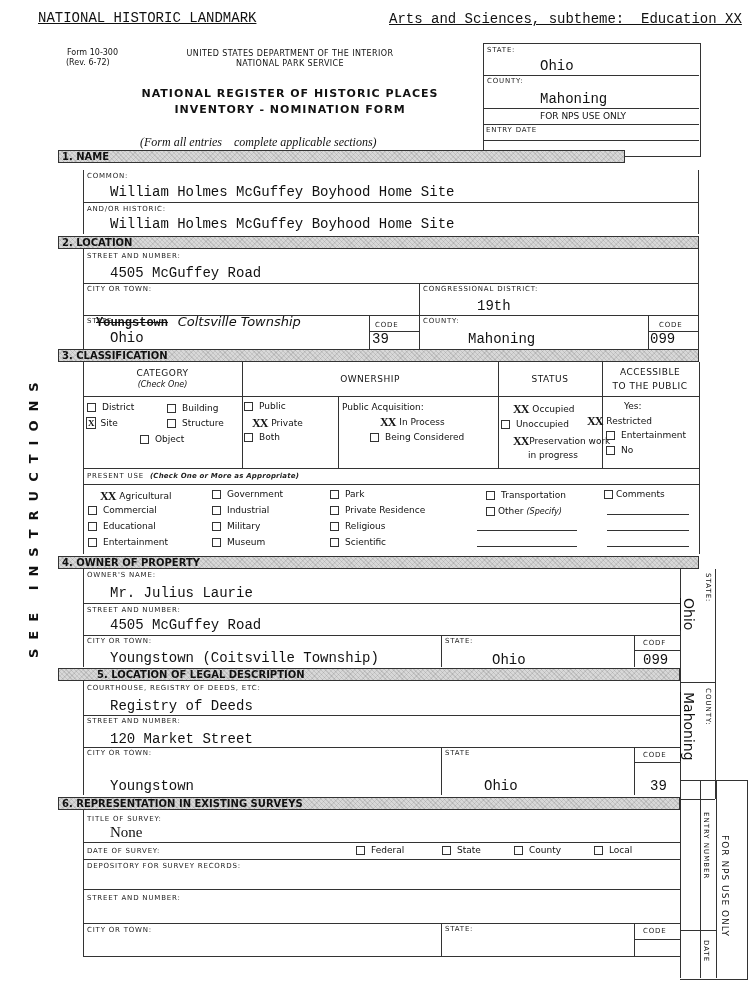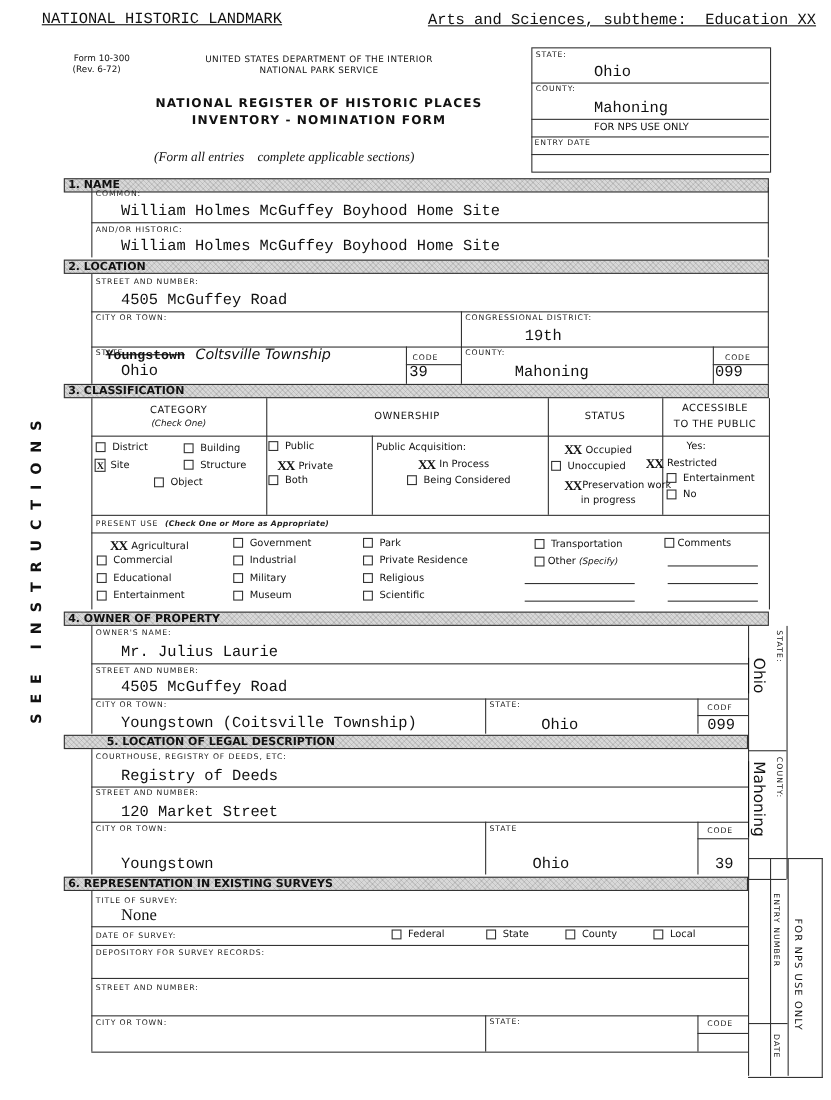--- a/index.html
+++ b/index.html
@@ -43,21 +43,21 @@
 <div class="hline" style="left:483px;top:140px;width:216px;"></div>
 <div class="abs lbl" style="left:487px;top:46px;">STATE:</div>
 <div class="abs typed" style="left:540px;top:58px;">Ohio</div>
 <div class="abs lbl" style="left:487px;top:77px;">COUNTY:</div>
 <div class="abs typed" style="left:540px;top:91px;">Mahoning</div>
 <div class="abs form" style="left:540px;top:111px;font-size:9px;">FOR NPS USE ONLY</div>
 <div class="abs lbl" style="left:486px;top:126px;">ENTRY DATE</div>
 
 <div class="vert" style="left:26px;top:368px;height:290px;font-size:13px;font-weight:bold;letter-spacing:9px;transform:rotate(180deg);">SEE INSTRUCTIONS</div>
 
-<div class="bar" style="left:58px;top:162px;width:641px;">1. NAME</div>
+<div class="bar" style="left:58px;top:150px;width:567px;">1. NAME</div>
 <div class="vline" style="left:83px;top:170px;height:64px;"></div>
 <div class="vline" style="left:698px;top:170px;height:64px;"></div>
 <div class="abs lbl" style="left:87px;top:172px;">COMMON:</div>
 <div class="abs typed" style="left:110px;top:184px;">William Holmes McGuffey Boyhood Home Site</div>
 <div class="hline" style="left:83px;top:202px;width:616px;"></div>
 <div class="abs lbl" style="left:87px;top:205px;">AND/OR HISTORIC:</div>
 <div class="abs typed" style="left:110px;top:216px;">William Holmes McGuffey Boyhood Home Site</div>
 
 <div class="bar" style="left:58px;top:236px;width:641px;">2. LOCATION</div>
 <div class="vline" style="left:83px;top:249px;height:100px;"></div>

